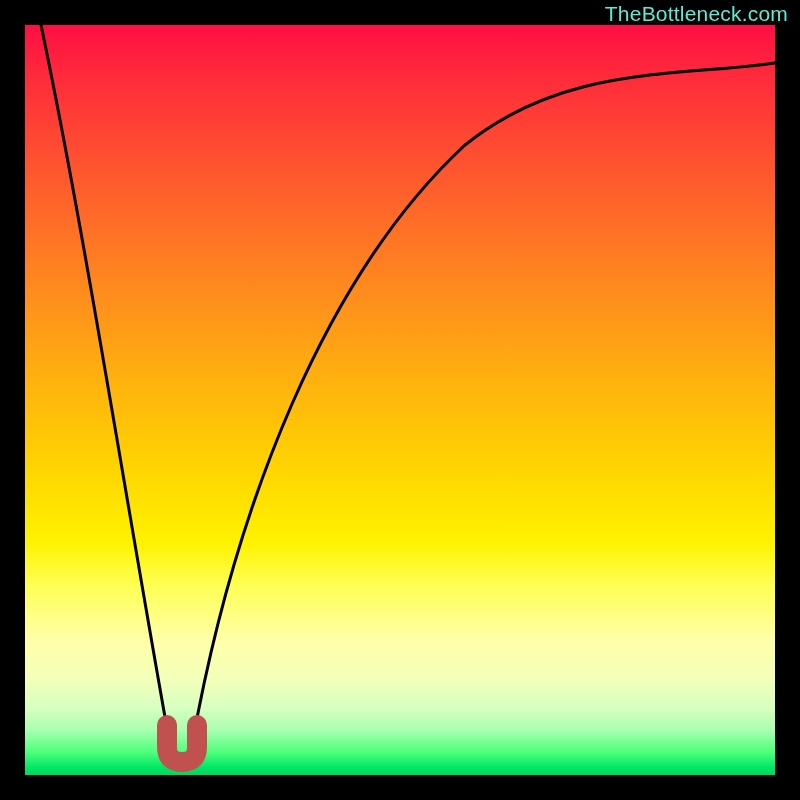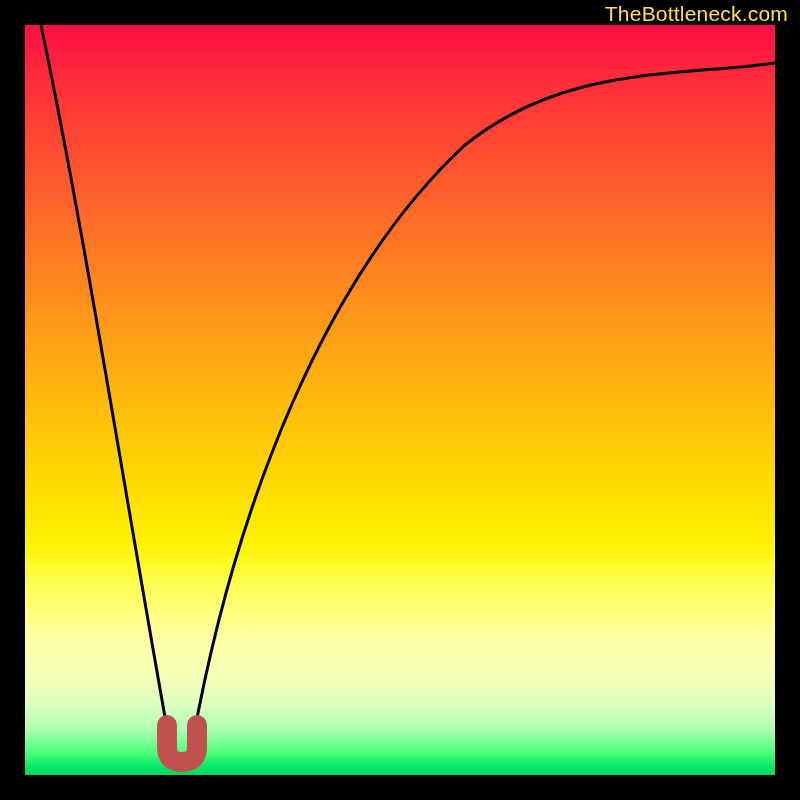--- a/index.html
+++ b/index.html
@@ -51,21 +51,21 @@
     position: absolute;
     left: 0; top: 0;
     width: 750px;
     height: 750px;
     overflow: visible;
   }
   .watermark {
     position: absolute;
     top: 2px;
     right: 12px;
-    color: #fde047;
+    color: #5eead4;
     font-size: 21px;
     letter-spacing: 0.2px;
     user-select: none;
   }
 </style>
 </head>
 <body>
 
 <div class="stage">
 

